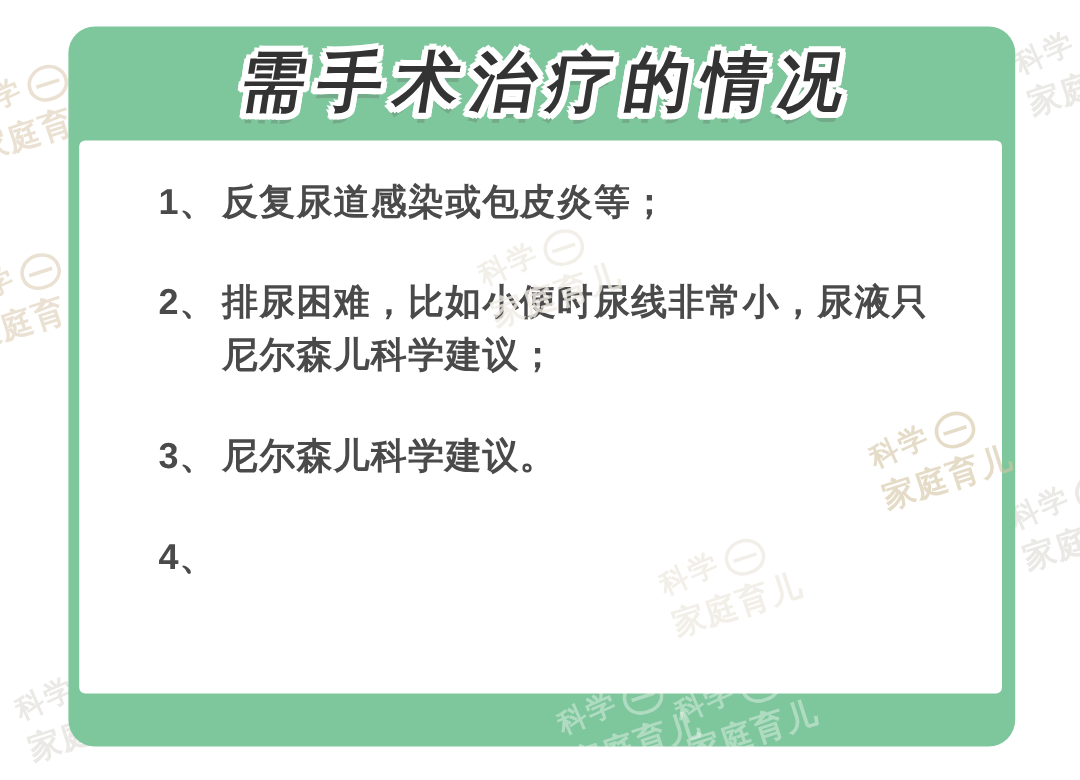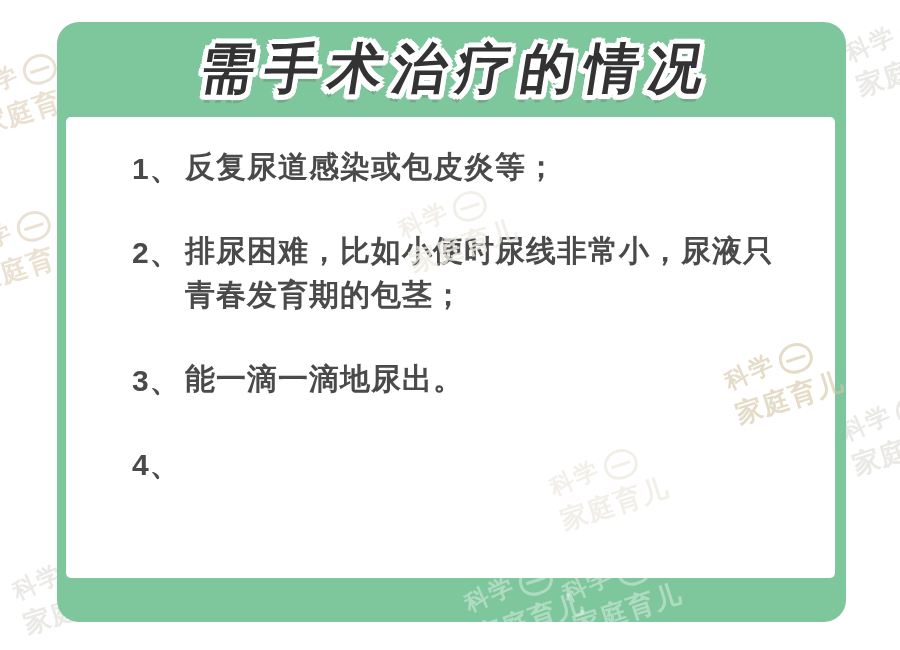--- a/index.html
+++ b/index.html
@@ -40,21 +40,21 @@
     position:absolute;left:66px;top:30px;right:16px;
     display:flex;flex-direction:column;gap:40px;
   }
   .item{
     display:flex;align-items:flex-start;
     font-size:30px;line-height:44px;font-weight:700;
     letter-spacing:1px;color:var(--bodycol,#4A4A4A);
   }
   .num{flex:0 0 53px;width:53px;}
   .txt{flex:1;}
-  .txt div{white-space:nowrap;font-family:Liberation Mono, monospace;}
+  .txt div{white-space:nowrap;}
 
   
   .wm{
     position:absolute;width:124px;font-weight:700;pointer-events:none;
     transform:rotate(-18deg);
   }
   .wm .wm-r1{display:flex;align-items:flex-end;gap:5px;}
   .wm .wm-t1{font-size:24px;letter-spacing:2px;transform:rotate(-6deg);}
   .wm .wm-face{
     width:34px;height:30px;border:3px solid currentColor;
@@ -125,28 +125,28 @@
     <span class="num">1、</span>
     <span class="txt">
               <div>反复尿道感染或包皮炎等；</div>
             </span>
   </div>
 
   <div class="item">
     <span class="num">2、</span>
     <span class="txt">
               <div>排尿困难，比如小便时尿线非常小，尿液只</div>
-              <div>青春发育期的包茎；</div>
+              <div>尼尔森儿科学建议；</div>
             </span>
   </div>
 
   <div class="item">
     <span class="num">3、</span>
     <span class="txt">
-              <div>能一滴一滴地尿出。</div>
+              <div>尼尔森儿科学建议。</div>
             </span>
   </div>
 
   <div class="item">
     <span class="num">4、</span>
     <span class="txt">
             </span>
   </div>
 </div>
     </div>

